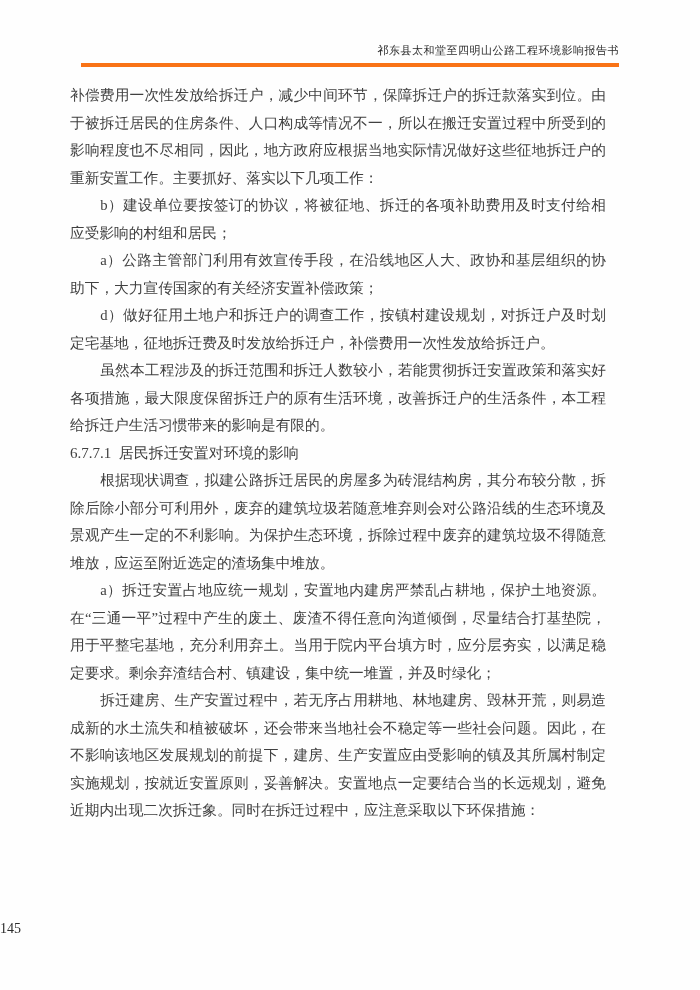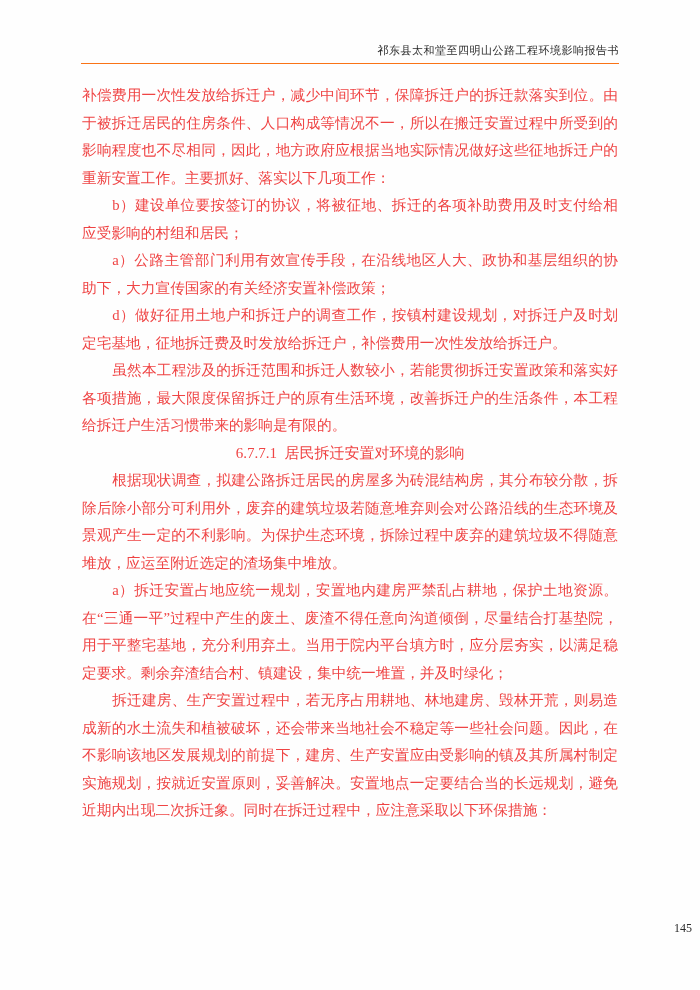--- a/index.html
+++ b/index.html
@@ -19,54 +19,54 @@
     position: absolute;
     top: 44px;
     left: 81px;
     width: 538px;
     text-align: right;
     font-size: 11px;
     line-height: 13px;
     letter-spacing: 0.5px;
     color: #2b2b2b;
     padding-bottom: 6px;
-    border-bottom: 1px solid #f97316;
+    border-bottom: 4px solid #f97316;
   }
   .content {
     position: absolute;
     top: 82px;
-    left: 82px;
+    left: 70px;
     width: 536px;
     font-size: 14.7px;
     line-height: 27.5px;
     text-align: justify;
-    color: #ef4444;
+    color: #404040;
   }
   p.para {
     margin: 0;
     padding: 0;
   }
   p.indent {
     text-indent: 2.05em;
   }
   .heading {
     margin: 0;
     padding: 0;
     font-size: 15px;
     font-weight: normal;
-    text-align: center;
+    text-align: left;
     white-space: pre-wrap;
   }
   .footer {
     position: absolute;
     top: 921px;
     left: 0;
     width: 692px;
-    text-align: right;
-    font-size: 12px;
+    text-align: left;
+    font-size: 14px;
     color: #2b2b2b;
   }
 </style>
 </head>
 <body>
 
 <div class="page">
 
   <div class="header">
     <span>祁东县太和堂至四明山公路工程环境影响报告书</span>

